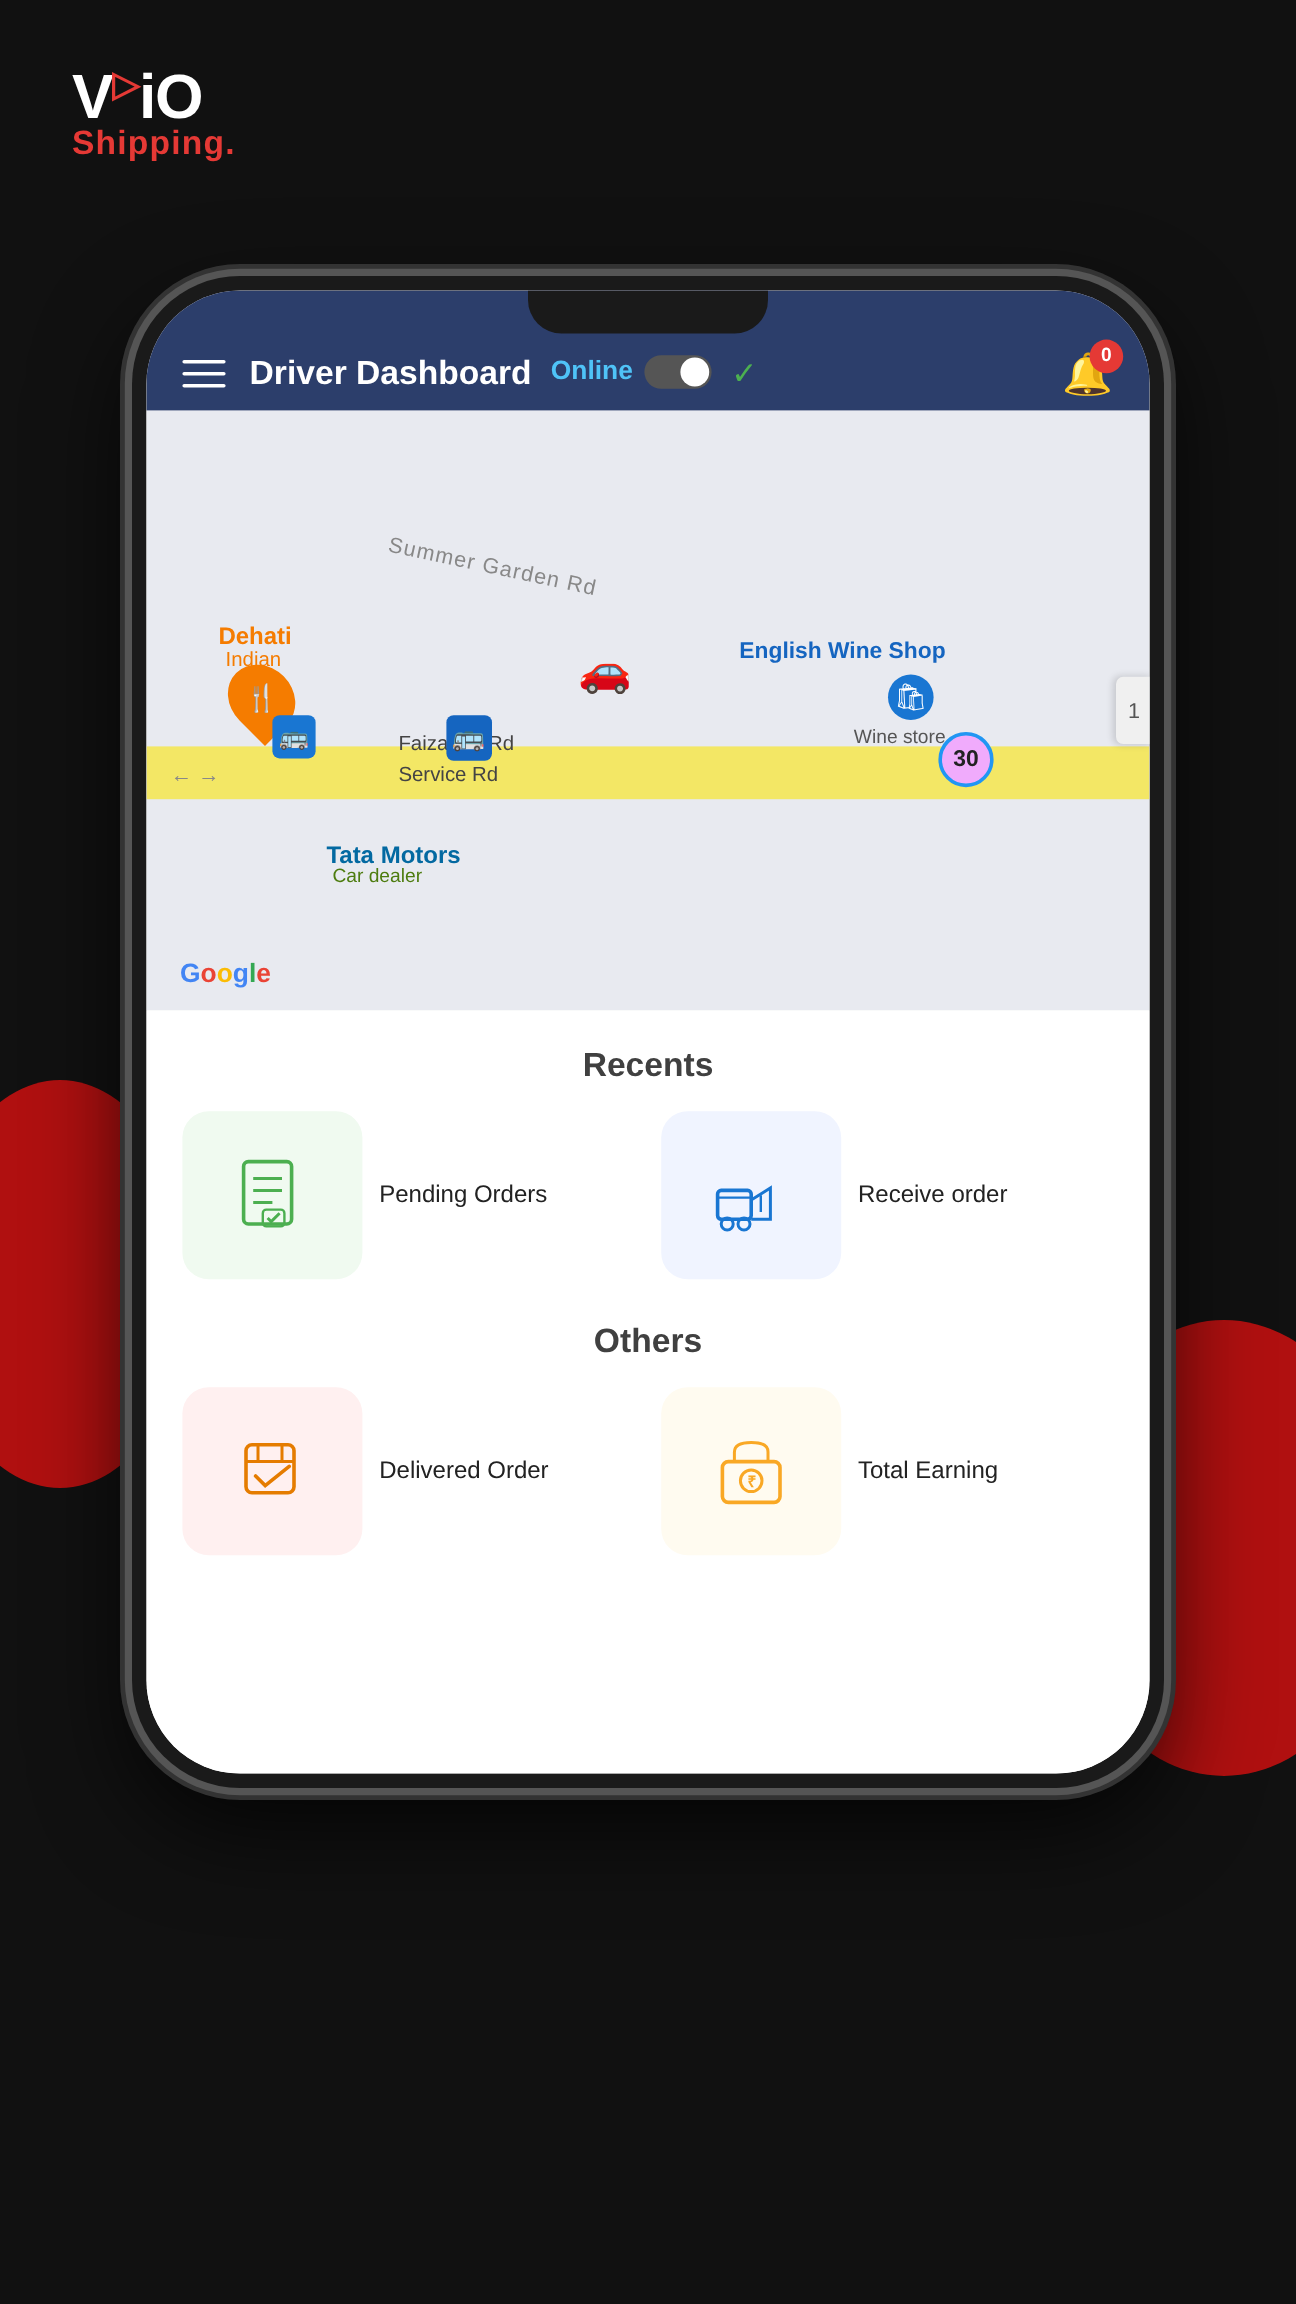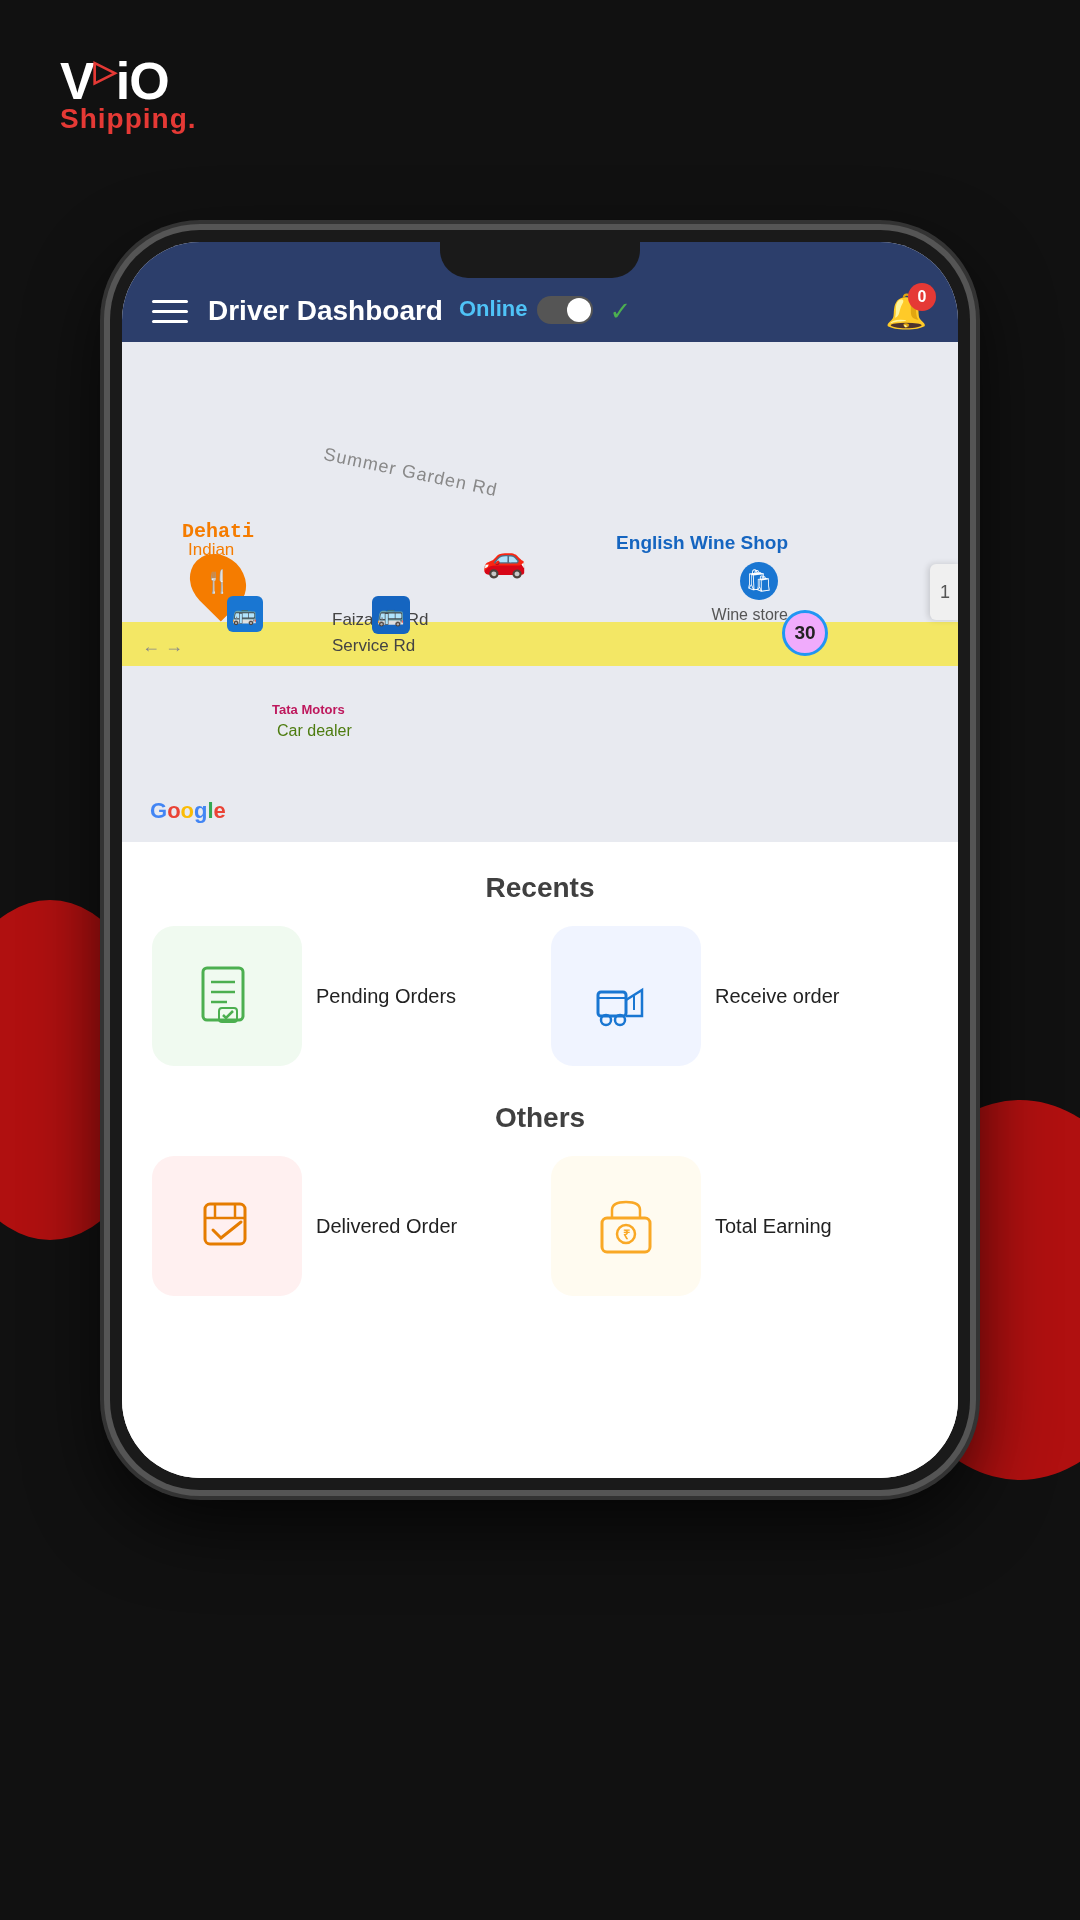--- a/index.html
+++ b/index.html
@@ -279,21 +279,20 @@
       display: block;
     }
     .pin-label-dehati {
       position: absolute;
       top: -32px;
       left: -10px;
       color: #f57c00;
       font-size: 20px;
       font-weight: 700;
       white-space: nowrap;
-      font-family: Liberation Mono, monospace;
     }
     .pin-label-indian {
       position: absolute;
       top: -12px;
       left: -4px;
       color: #f57c00;
       font-size: 17px;
       white-space: nowrap;
     }
     .pin-blue-sq {
@@ -359,22 +358,22 @@
       display: flex;
       align-items: center;
       justify-content: center;
       color: white;
       font-size: 20px;
     }
     .map-tata {
       position: absolute;
       top: 360px;
       left: 150px;
-      color: #be185d;
-      font-size: 13px;
+      color: #0369a1;
+      font-size: 20px;
       font-weight: 700;
     }
     .map-tata-sub {
       position: absolute;
       top: 380px;
       left: 155px;
       color: #4d7c0f;
       font-size: 16px;
     }
     .map-driver-marker {

